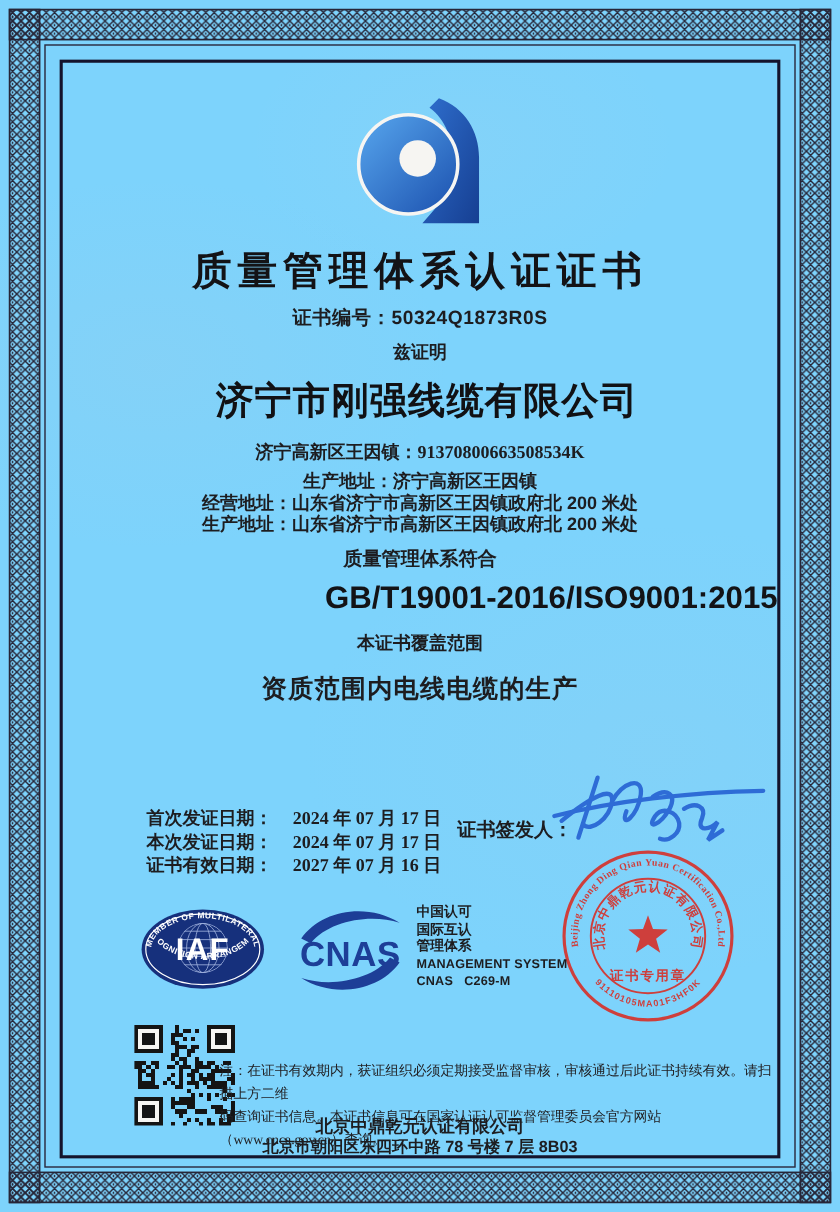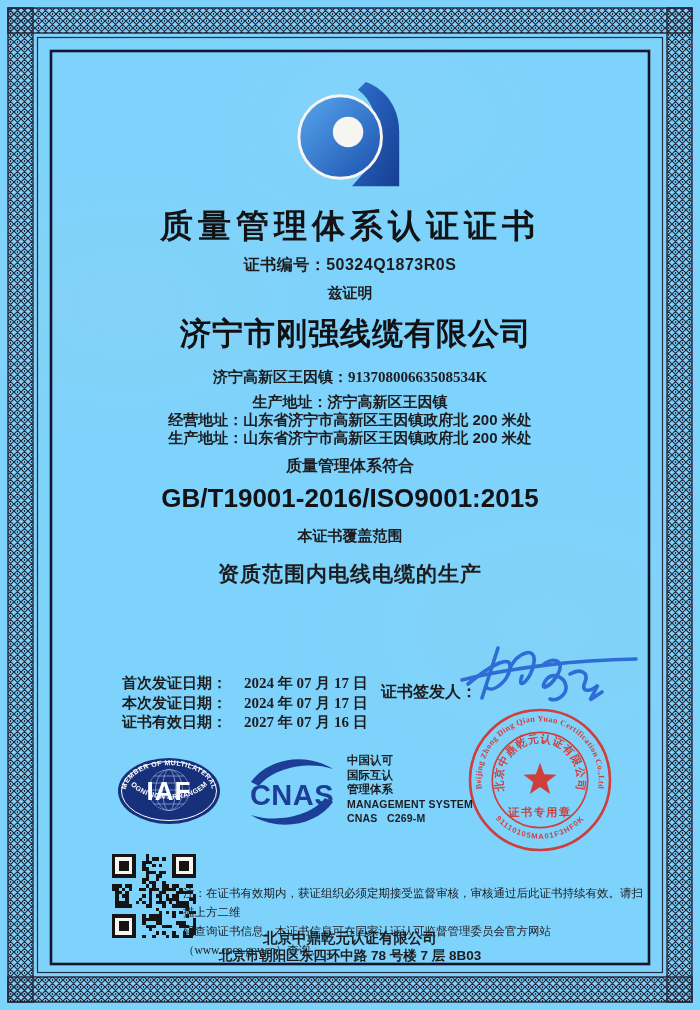--- a/index.html
+++ b/index.html
@@ -100,21 +100,21 @@
   </div>
   <div class="abs cw addr" style="top:411px;">
     <span>经营地址：</span><span>山东省济宁市高新区王因镇政府北 200 米处</span>
   </div>
   <div class="abs cw addr" style="top:429px;">
     <span>生产地址：</span><span>山东省济宁市高新区王因镇政府北 200 米处</span>
   </div>
 
   <div class="abs cw conform" style="top:456px;">质量管理体系符合</div>
 
-  <div class="abs cw standard" style="top:483px;">GB/T19001-2016/ISO9001:2015</div>
+  <div class="abs cw standard" style="top:483px;text-align:right;">GB/T19001-2016/ISO9001:2015</div>
 
   <div class="abs cw scopelabel" style="top:527px;">本证书覆盖范围</div>
 
   <div class="abs cw scope" style="top:560px;">资质范围内电线电缆的生产</div>
 
   <div class="abs dates">
     <div class="date-row">
       <span class="dl">首次发证日期：</span>
       <span class="dv">2024 年 07 月 17 日</span>
     </div>

